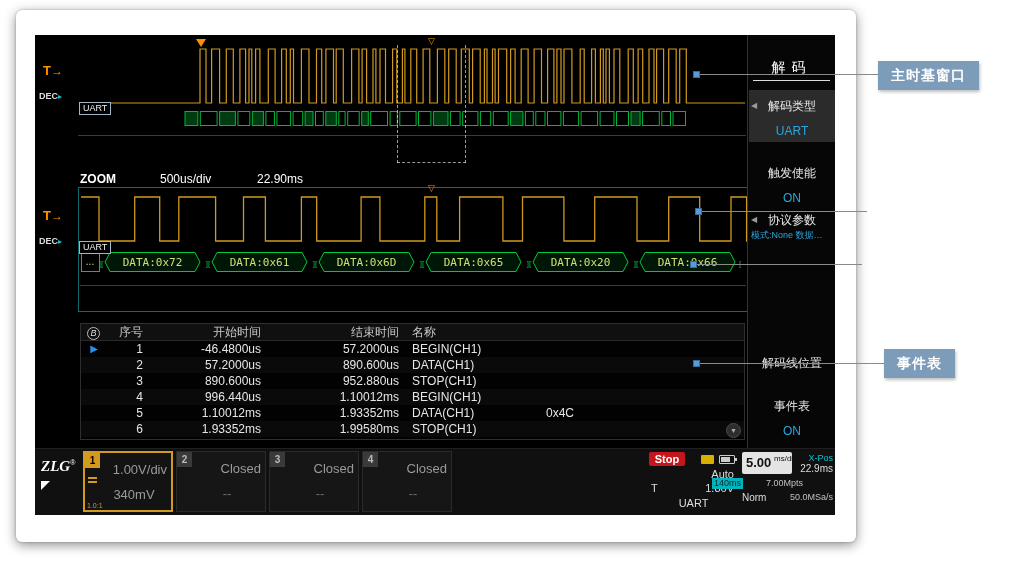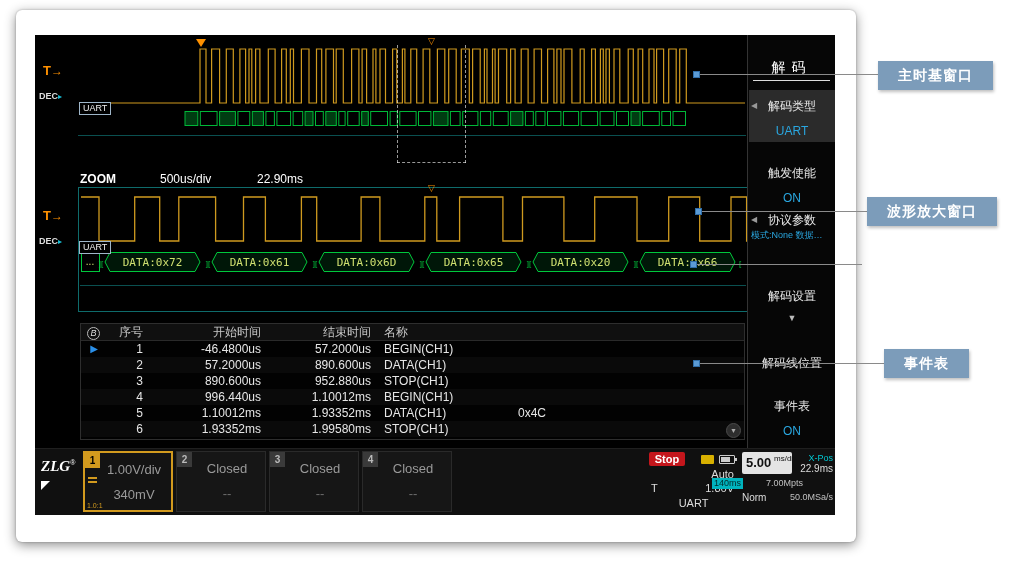--- a/index.html
+++ b/index.html
@@ -31,21 +31,21 @@
   .baseline-zoom{position:absolute;left:1px;top:97px;width:666px;height:1px;background:#0a5050;}
 
   
   .etable{position:absolute;left:45px;top:288px;width:665px;height:117px;border:1px solid #2e2e2e;background:#020202;font-size:12px;color:#e6e6e6;}
   .et-header{display:flex;height:17px;line-height:17px;color:#c8c8c8;border-bottom:1px solid #2a2a2a;background:#101010;}
   .et-row{display:flex;height:16px;line-height:16px;}
   .et-row.alt{background:#0a0a0a;}
   .w-ic{width:26px;}
   .w1{width:36px;text-align:right;}
   .w2{width:118px;text-align:right;}
-  .w3{width:110px;text-align:right;}
+  .w3{width:110px;text-align:right;margin-left:28px;}
   .w4{width:137px;padding-left:13px;text-align:left;}
   .w5{flex:1;padding-left:10px;text-align:left;}
   .etc{display:block;}
   .cur{color:#2a8fe8;font-size:10px;text-align:center;}
   .et-busicon{display:inline-block;width:13px;height:13px;border:1px solid #bbb;border-radius:50%;color:#ddd;font-size:9px;line-height:11px;text-align:center;font-style:italic;margin:2px 0 0 6px;}
   .et-scroll{position:absolute;right:3px;bottom:1px;width:15px;height:15px;border-radius:50%;background:#2d2d2d;border:1px solid #4a4a4a;color:#aaa;font-size:7px;line-height:13px;text-align:center;}
 
   
   .menu{position:absolute;left:712px;top:0;width:88px;height:413px;background:#060606;border-left:1px solid #333;}
   .menu-title{position:absolute;top:24px;left:0;width:100%;text-align:center;color:#fff;font-size:14px;letter-spacing:6px;}
@@ -61,21 +61,21 @@
   
   .bbar{position:absolute;left:0;top:413px;width:800px;height:67px;background:#101010;border-top:1px solid #1f1f1f;}
   .logo{position:absolute;left:6px;top:8px;width:42px;color:#fff;}
   .logo-text{font-style:italic;font-weight:bold;font-size:15px;font-family:"Liberation Serif","DejaVu Serif",serif;}
   .logo-r{font-size:7px;vertical-align:super;}
   .logo-nib{position:absolute;left:0px;top:24px;width:0;height:0;border-top:9px solid #fff;border-right:9px solid transparent;}
   .ch{position:absolute;top:2px;width:90px;height:61px;background:#161616;border:1px solid #2a2a2a;}
   .ch.active{border:2px solid #d29a1e;background:#131313;}
   .ch-badge{position:absolute;left:0;top:0;width:15px;height:15px;font-size:10px;font-weight:bold;text-align:center;line-height:15px;background:#3a3a3a;color:#bbb;}
   .ch.active .ch-badge{background:#d29a1e;color:#000;}
-  .ch-line1{position:absolute;left:16px;right:4px;top:9px;text-align:center;color:#9a9a9a;font-size:13px;}
+  .ch-line1{position:absolute;left:16px;right:4px;top:9px;text-align:right;color:#9a9a9a;font-size:13px;}
   .ch-line2{position:absolute;left:16px;right:4px;top:34px;text-align:center;color:#9a9a9a;font-size:13px;}
   .ch:not(.active) .ch-line2{color:#6e6e6e;}
   .ch-coupling{position:absolute;left:3px;top:24px;width:9px;}
   .ch-coupling i{display:block;height:0;border-top:2px solid #d29a1e;margin-bottom:2px;}
   .ch-coupling i.dash{border-top:2px dashed #d29a1e;}
   .ch-probe{position:absolute;left:2px;bottom:1px;color:#d29a1e;font-size:7px;}
   .trig{position:absolute;left:612px;top:2px;width:93px;height:61px;font-size:11px;color:#ddd;}
   .stop-badge{position:absolute;left:2px;top:1px;width:36px;height:14px;background:#c4161c;color:#fff;font-weight:bold;font-size:11px;text-align:center;line-height:14px;border-radius:2px;}
   .power-icon{position:absolute;right:26px;top:4px;width:13px;height:9px;background:#d8b000;border-radius:1px;}
   .battery-icon{position:absolute;right:5px;top:4px;width:16px;height:9px;border:1px solid #ccc;border-radius:1px;}
@@ -91,21 +91,21 @@
   .xpos-label{position:absolute;left:758px;top:4px;width:40px;text-align:right;color:#00c8d2;font-size:9px;}
   .xpos-value{position:absolute;left:756px;top:14px;width:42px;text-align:right;color:#ddd;font-size:10px;}
   .rec-row{position:absolute;left:677px;top:29px;width:91px;height:11px;}
   .rec-time{position:absolute;left:0;top:0;background:#00b4be;color:#002a2a;font-size:9px;padding:0 2px;line-height:11px;}
   .rec-pts{position:absolute;right:0;top:0;color:#c0c0c0;font-size:9px;line-height:11px;}
   .acq-row{position:absolute;left:707px;top:43px;width:91px;height:12px;}
   .acq-mode{position:absolute;left:0;top:0;color:#ddd;font-size:10px;}
   .acq-rate{position:absolute;right:0;top:0;color:#c0c0c0;font-size:9px;}
 
   
-  .callout{position:absolute;height:29px;line-height:29px;padding:0 20px;background:#7c9cba;color:#fff;font-size:14px;font-weight:bold;letter-spacing:1px;box-shadow:1px 2px 3px rgba(0,0,0,.25);}
+  .callout{position:absolute;height:29px;line-height:29px;padding:0 13px;background:#7c9cba;color:#fff;font-size:14px;font-weight:bold;letter-spacing:1px;box-shadow:1px 2px 3px rgba(0,0,0,.25);}
   .c-line{position:absolute;height:1px;background:#8a8a8a;}
   .c-square{position:absolute;width:7px;height:7px;background:#5b9bd5;border:1px solid #2f6da8;z-index:10;}
 </style>
 </head>
 <body>
 
 <div class="page">
   <div class="card">
     <div class="screen">
 
@@ -276,24 +276,20 @@
           <div class="mi-label">触发使能</div>
           <div class="mi-value">ON</div>
         </div>
 
         <div class="menu-item" style="top:169px;height:58px">
           <span class="submenu-arrow">◀</span>
           <div class="mi-label">协议参数</div>
           <div class="mi-note">模式:None 数据…</div>
         </div>
 
-        <div class="menu-item" style="top:245px;height:42px">
-          <div class="mi-label">解码设置</div>
-          <div class="mi-down">▼</div>
-        </div>
 
         <div class="menu-item" style="top:312px;height:26px">
           <div class="mi-label">解码线位置</div>
         </div>
 
         <div class="menu-item" style="top:355px;height:45px">
           <div class="mi-label">事件表</div>
           <div class="mi-value">ON</div>
         </div>
       </div>
@@ -360,21 +356,20 @@
 
     </div>
   </div>
 
   <div class="c-square" style="left:693px;top:71px"></div>
   <div class="c-line" style="left:700px;top:74px;width:178px"></div>
   <div class="callout" style="left:878px;top:61px">主时基窗口</div>
 
   <div class="c-square" style="left:695px;top:208px"></div>
   <div class="c-line" style="left:702px;top:211px;width:165px"></div>
-  <div class="callout" style="left:867px;top:197px">波形放大窗口</div>
 
   <div class="c-square" style="left:690px;top:261px"></div>
   <div class="c-line" style="left:697px;top:264px;width:165px"></div>
 
   <div class="c-square" style="left:693px;top:360px"></div>
   <div class="c-line" style="left:700px;top:363px;width:184px"></div>
   <div class="callout" style="left:884px;top:349px">事件表</div>
 </div>
 
 </body></html>

